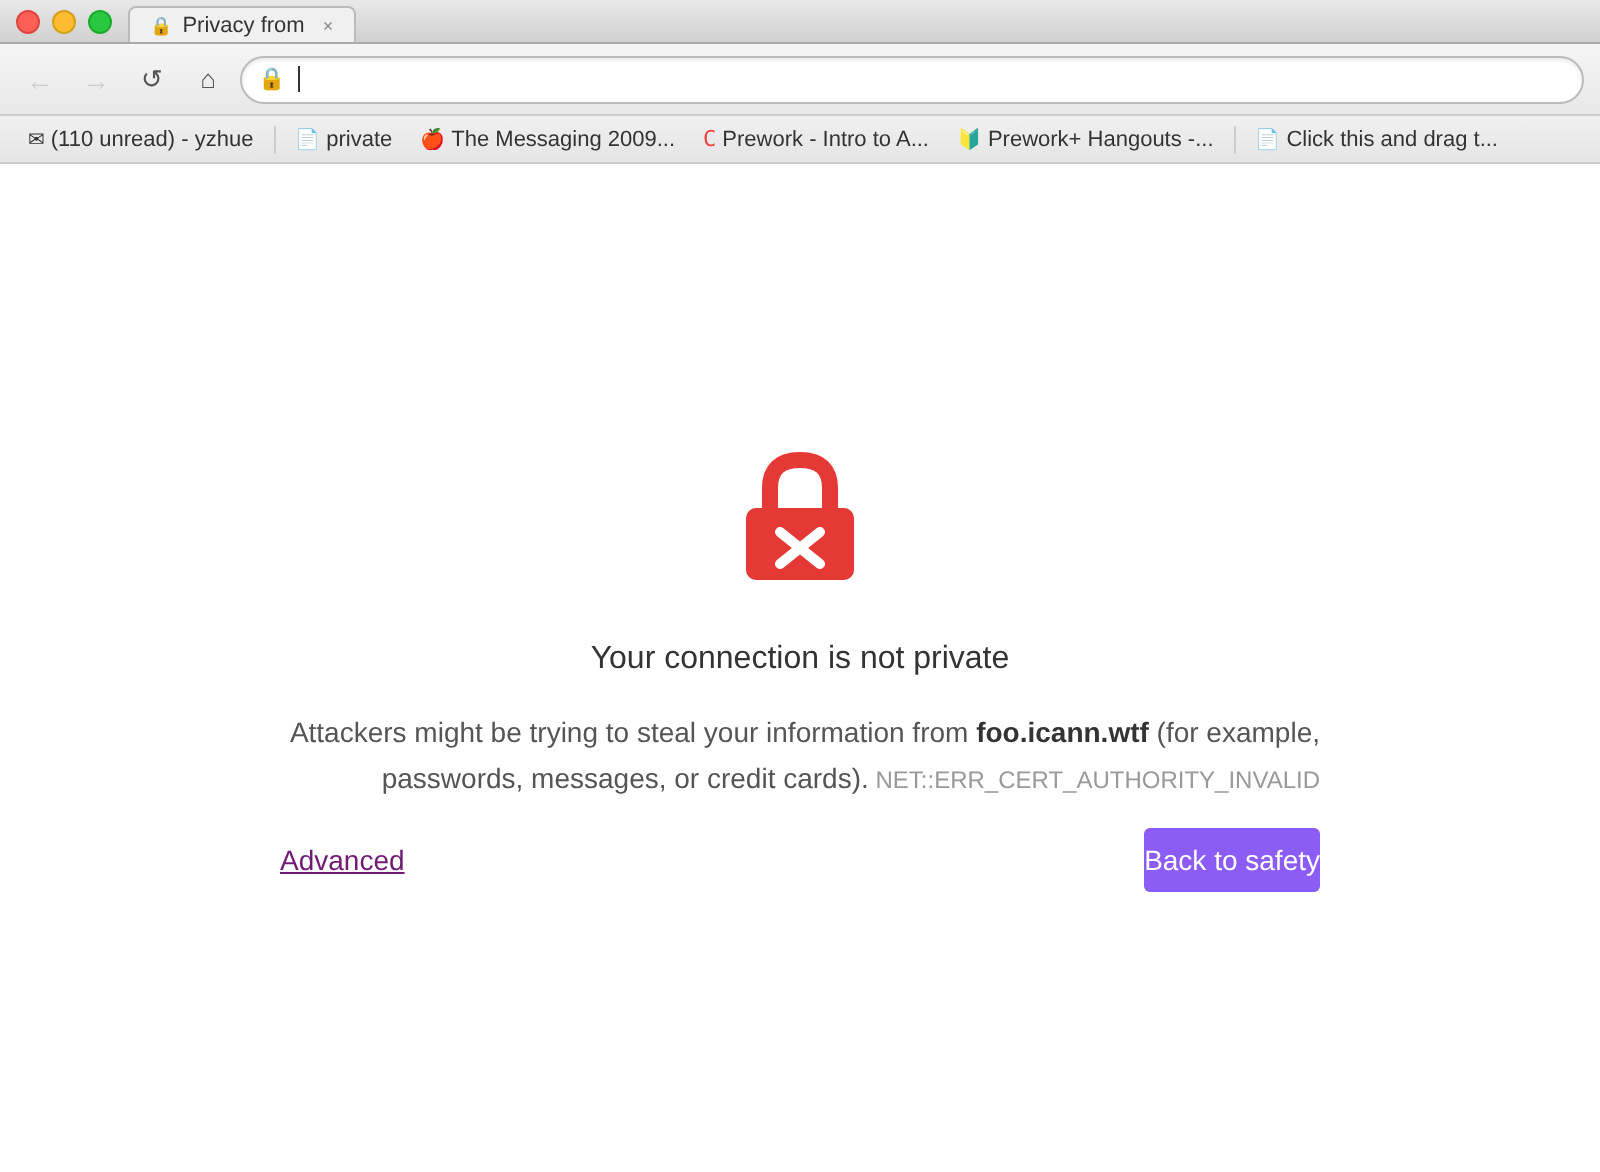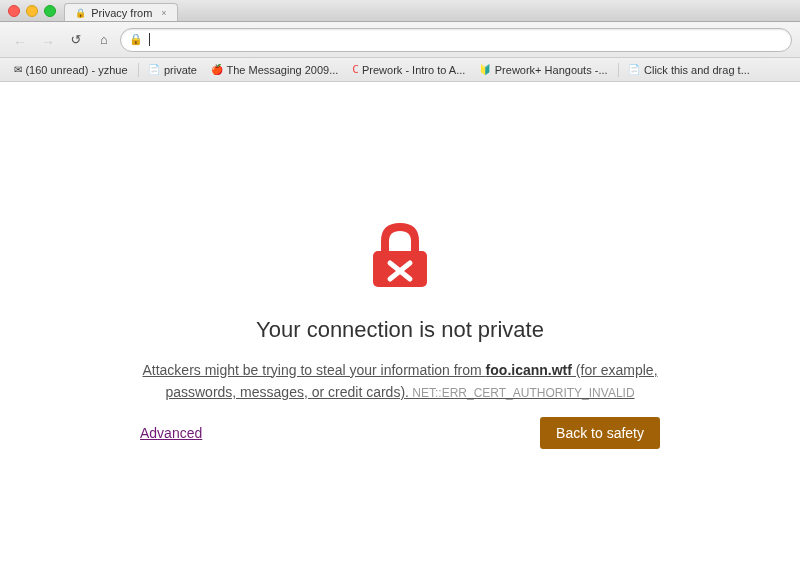--- a/index.html
+++ b/index.html
@@ -148,35 +148,34 @@
 
     
     .lock-icon-wrap {
       margin-bottom: 24px;
     }
     .lock-svg {
       width: 70px; height: 70px;
     }
 
     .error-title {
-      font-size: 22px;
+      font-size: 16px;
       color: #333;
       font-weight: 400;
       margin-bottom: 16px;
       text-align: center;
     }
 
     .error-desc {
       font-size: 14px;
       color: #555;
       line-height: 1.6;
-      text-align: center;
+      text-align: right;
       width: 100%;
       margin-bottom: 14px;
-      text-decoration: underline;
     }
     .error-desc .domain {
       font-weight: bold;
       color: #333;
     }
     .error-desc .error-code {
       color: #999;
       font-size: 12px;
     }
 
@@ -190,25 +189,25 @@
     .advanced-link {
       font-size: 14px;
       color: #701a75;
       text-decoration: underline;
       cursor: pointer;
       background: none;
       border: none;
     }
 
     .back-to-safety-btn {
-      background: #a16207;
+      background: #8b5cf6;
       color: #fff;
       border: none;
       border-radius: 3px;
-      padding: 8px 16px;
+      padding: 8px 0;
       font-size: 14px;
       cursor: pointer;
       font-family: inherit;
     }
   </style>
 </head>
 <body>
 
 <div class="title-bar">
   <div class="traffic-lights">
@@ -232,21 +231,21 @@
   <button class="nav-btn home-btn">⌂</button>
   <div class="address-bar-wrap">
     <span class="address-lock-icon">🔒</span>
     <span class="address-cursor"></span>
   </div>
 </div>
 
 <div class="bookmarks-bar">
   <div class="bookmark-item">
     <span class="bm-favicon">✉</span>
-    <span>(160 unread) - yzhue</span>
+    <span>(110 unread) - yzhue</span>
   </div>
   <div class="bm-divider"></div>
   <div class="bookmark-item">
     <span class="bm-favicon">📄</span>
     <span>private</span>
   </div>
   <div class="bookmark-item">
     <span class="bm-favicon">🍎</span>
     <span>The Messaging 2009...</span>
   </div>

